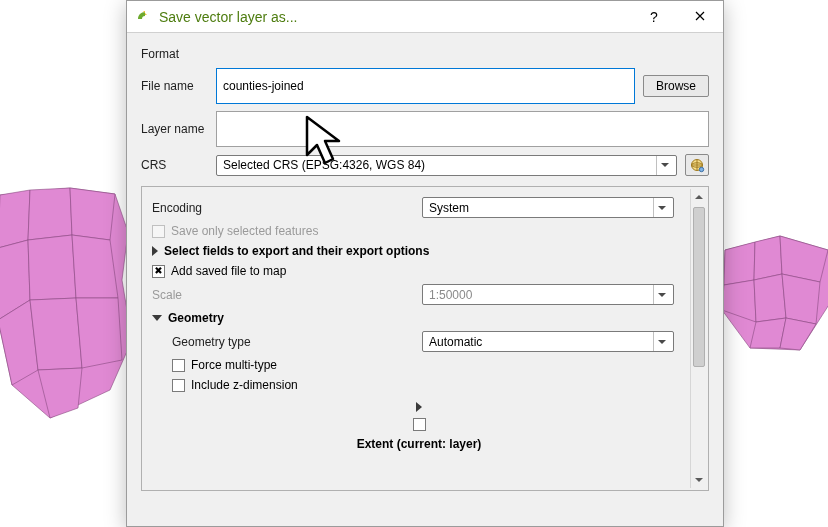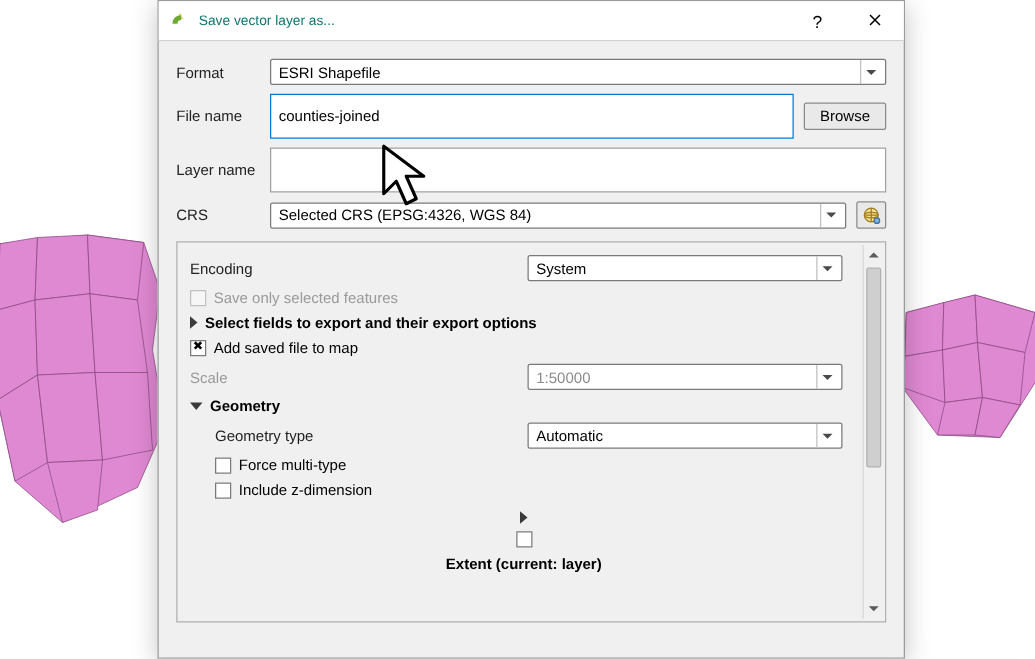--- a/index.html
+++ b/index.html
@@ -35,21 +35,21 @@
     background: #ffffff;
     display: flex; align-items: center;
     padding-left: 8px;
     border-bottom: 1px solid #d0d0d0;
     position: relative;
   }
   .titlebar .app-icon {
     width: 16px; height: 16px; margin-right: 8px;
     display: inline-flex; align-items: center; justify-content: center;
   }
-  .titlebar .title { flex: 1; color: #0f766e; font-size: 11px; }
+  .titlebar .title { flex: 1; color: #4d7c0f; font-size: 14px; }
   .titlebar .tb-btn {
     width: 46px; height: 30px;
     display: inline-flex; align-items: center; justify-content: center;
     color: #000;
   }
   .titlebar .help-glyph { font-size: 14px; }
   .titlebar .close-glyph svg { width: 10px; height: 10px; }
 
   .body {
     padding: 14px 14px 8px 14px;
@@ -255,24 +255,20 @@
             <path d="M1,1 L9,9 M9,1 L1,9" stroke="#000" stroke-width="1.2"></path>
           </svg>
       </span>
     </div>
   </div>
 
   <div class="body">
 
     <div class="form-row">
       <span class="label">Format</span>
-      <div class="select">
-        <span class="sel-text">ESRI Shapefile</span>
-        <span class="drop-btn"></span>
-      </div>
     </div>
 
     <div class="form-row">
       <span class="label">File name</span>
       <input class="text-input" value="counties-joined" style="">
       <button class="btn">Browse</button>
     </div>
 
     <div class="form-row">
       <span class="label">Layer name</span>

